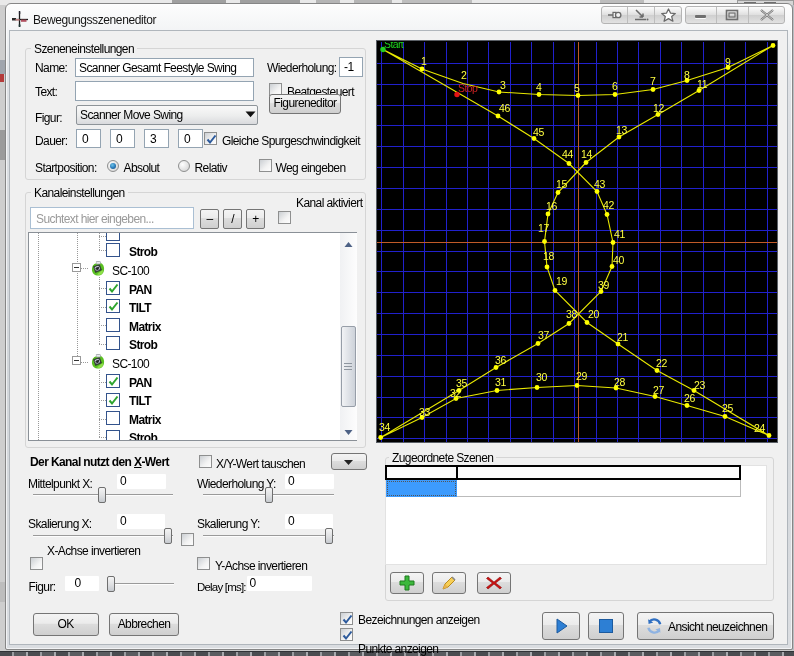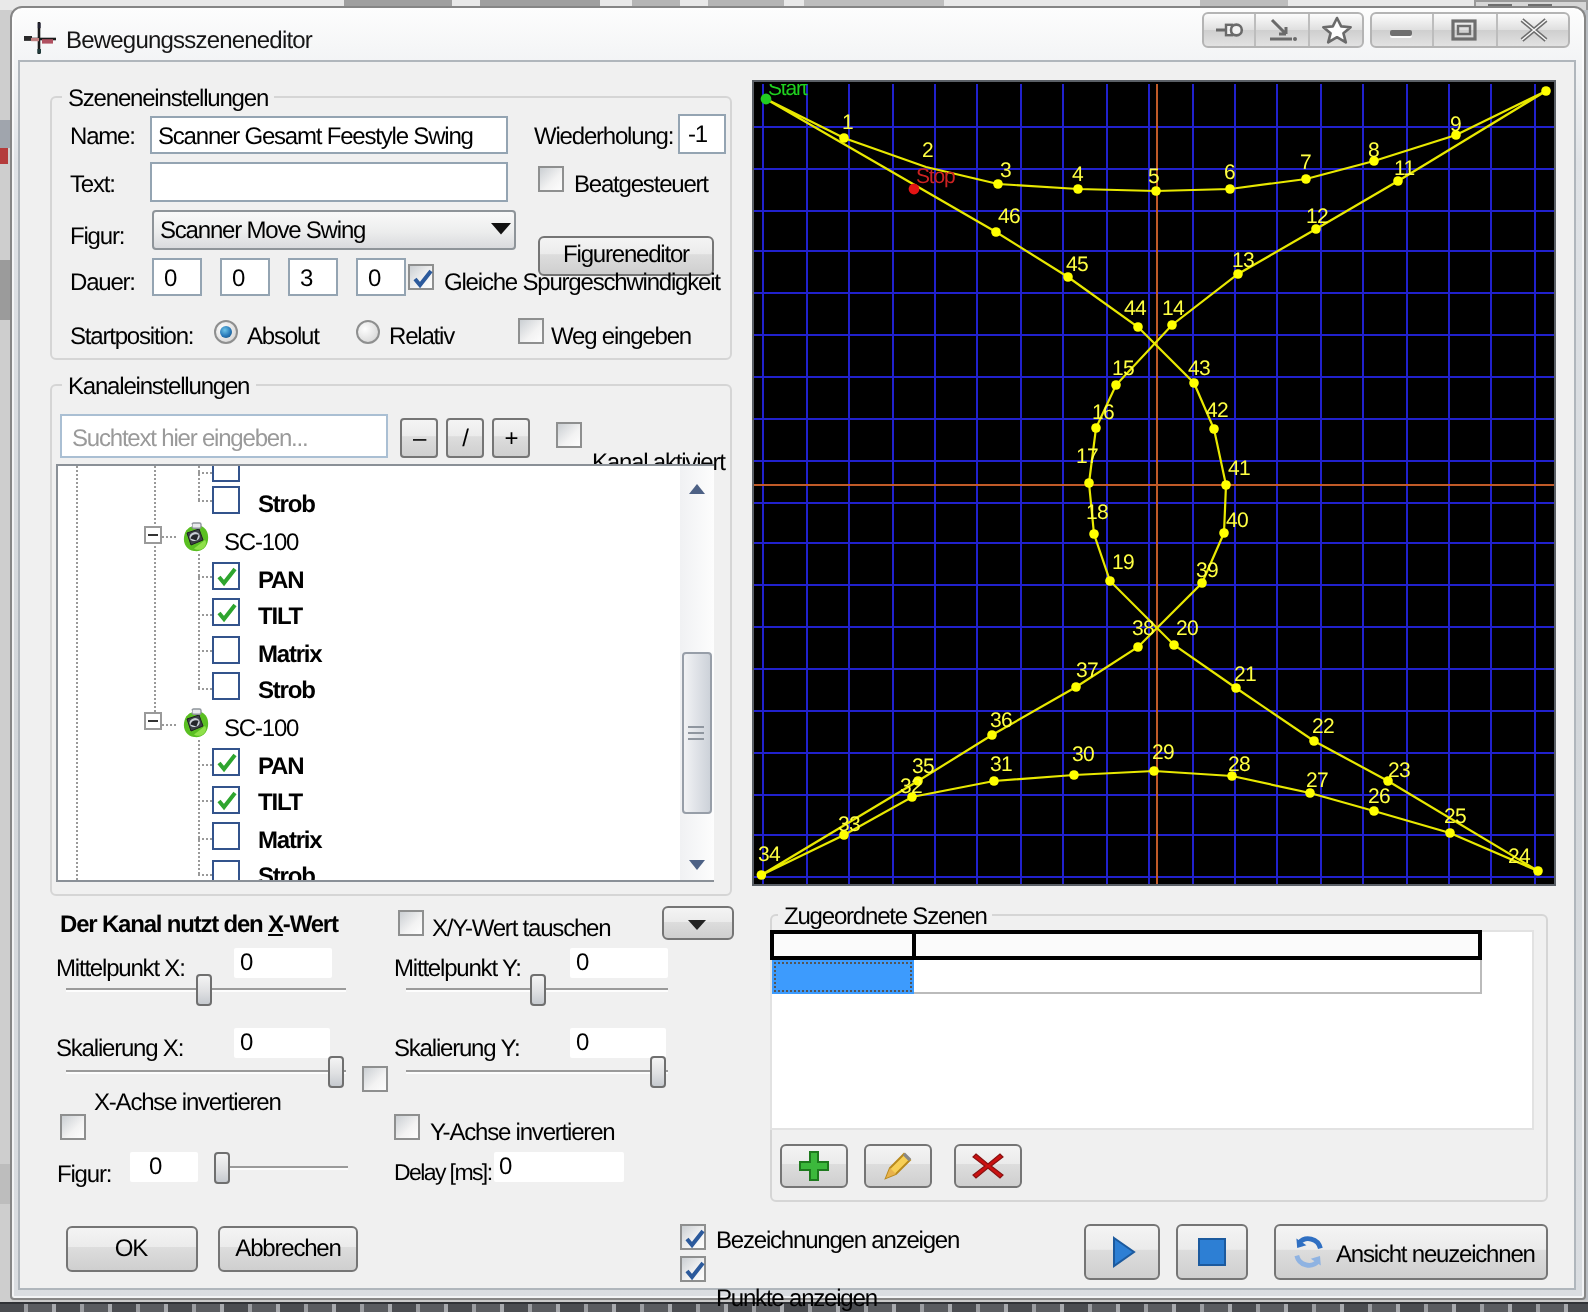--- a/index.html
+++ b/index.html
@@ -100,21 +100,21 @@
 <div class="txt" style="left:75px;top:81px;width:179px;height:19.5px;"></div>
 <div class="cb" style="left:269px;top:83px"></div>
 <div class="lbl" style="left:287px;top:85px">Beatgesteuert</div>
 
 <div class="lbl" style="left:35px;top:111px">Figur:</div>
 <div class="abs" style="left:76px;top:105px;width:182px;height:19.5px;background:linear-gradient(#f9f9f9,#eceded 55%,#d9dadd);border:1px solid #8e9499;border-radius:2px"></div>
 <div class="lbl" style="left:80px;top:108px">Scanner Move Swing</div>
 <svg class="abs" style="left:245px;top:111px" width="11" height="7" viewBox="0 0 11 7">
     <path d="M0.5 0.5 L5.5 6.2 L10.5 0.5 Z" fill="#111"></path>
   </svg>
-<div class="btn" style="left:269px;top:118px;width:88px;height:19.5px;line-height:17.5px">Figureneditor</div>
+<div class="btn" style="left:269px;top:94px;width:72px;height:19.5px;line-height:17.5px">Figureneditor</div>
 
 <div class="lbl" style="left:35px;top:134px">Dauer:</div>
 <div class="txt" style="left:76px;top:128.5px;width:25px;height:19.5px;line-height:18px;padding-left:5px">0</div>
 <div class="txt" style="left:110px;top:128.5px;width:25px;height:19.5px;line-height:18px;padding-left:5px">0</div>
 <div class="txt" style="left:144px;top:128.5px;width:25px;height:19.5px;line-height:18px;padding-left:5px">3</div>
 <div class="txt" style="left:178px;top:128.5px;width:25px;height:19.5px;line-height:18px;padding-left:5px">0</div>
 <div class="cb" style="left:204px;top:131.5px">
     <svg width="13" height="13" viewBox="0 0 13 13">
       <path d="M2.5 6.5 L5 9.5 L10.5 2.5" fill="none" stroke="#2c5a9c" stroke-width="2"></path>
     </svg>
@@ -132,21 +132,21 @@
 
 <div class="gb" style="left:25px;top:192px;width:341px;height:256px;"></div>
 <div class="gb-label" style="left:31px;top:186px;">Kanaleinstellungen</div>
 
 <div class="txt" style="left:30px;top:207px;width:164px;height:22px;border-color:#aabfd3"></div>
 <div class="lbl" style="left:36px;top:212px;color:#9a9a9a">Suchtext hier eingeben...</div>
 <div class="btn" style="left:200px;top:209px;width:19px;height:20px;line-height:18px;border-radius:2px">–</div>
 <div class="btn" style="left:223px;top:209px;width:19px;height:20px;line-height:18px;border-radius:2px">/</div>
 <div class="btn" style="left:246px;top:209px;width:19px;height:20px;line-height:18px;border-radius:2px">+</div>
 <div class="cb" style="left:278px;top:211px"></div>
-<div class="lbl" style="left:296px;top:224px">Kanal aktiviert</div>
+<div class="lbl" style="left:296px;top:196px">Kanal aktiviert</div>
 
 <div class="abs" style="left:28px;top:232px;width:329px;height:209px;background:#fff;border:1px solid #8a9097"></div>
 <div class="abs" style="left:29px;top:233px;width:328px;height:207px;overflow:hidden">
     <div class="abs" style="left:-29px;top:-233px;width:794px;height:656px">
 <div class="abs" style="left:38px;top:233px;width:1px;height:207px;background-image:linear-gradient(#999 1px, transparent 1px);background-size:1px 2px"></div>
 <div class="abs" style="left:77px;top:233px;width:1px;height:129px;background-image:linear-gradient(#999 1px, transparent 1px);background-size:1px 2px"></div>
 <div class="abs" style="left:99px;top:233px;width:1px;height:17px;background-image:linear-gradient(#999 1px, transparent 1px);background-size:1px 2px"></div>
 <div class="abs" style="left:99px;top:236px;width:7px;height:1px;background-image:linear-gradient(90deg,#999 1px, transparent 1px);background-size:2px 1px"></div>
 <div class="abs" style="left:99px;top:250px;width:7px;height:1px;background-image:linear-gradient(90deg,#999 1px, transparent 1px);background-size:2px 1px"></div>
 <div class="abs" style="left:99px;top:277px;width:1px;height:67px;background-image:linear-gradient(#999 1px, transparent 1px);background-size:1px 2px"></div>
@@ -227,21 +227,21 @@
 <div class="lbl" style="left:30px;top:455px;font-weight:bold">Der Kanal nutzt den <span style="text-decoration:underline">X</span>-Wert</div>
 <div class="cb" style="left:199px;top:455px"></div>
 <div class="lbl" style="left:216px;top:457px">X/Y-Wert tauschen</div>
 <div class="btn" style="left:331px;top:453px;width:36px;height:17px"></div>
 <svg class="abs" style="left:343px;top:459px" width="11" height="7" viewBox="0 0 11 7">
     <path d="M1 1 L5.5 6 L10 1 Z" fill="#222"></path>
   </svg>
 
 <div class="lbl" style="left:28px;top:477px">Mittelpunkt X:</div>
 <div class="vbox" style="left:117px;top:474px;width:49px;">0</div>
-<div class="lbl" style="left:197px;top:477px">Mittelpunkt Y:</div>
+<div class="lbl" style="left:197px;top:477px">Wiederholung Y:</div>
 <div class="vbox" style="left:285px;top:474px;width:49px;">0</div>
 
 <div class="trk" style="left:33px;top:493.5px;width:140px;"></div>
 <div class="thumb" style="left:97.5px;top:487px;"></div>
 <div class="trk" style="left:203px;top:493.5px;width:131px;"></div>
 <div class="thumb" style="left:265px;top:487px;"></div>
 
 <div class="lbl" style="left:28px;top:517px">Skalierung X:</div>
 <div class="vbox" style="left:117px;top:513.5px;width:48px;">0</div>
 <div class="lbl" style="left:197px;top:517px">Skalierung Y:</div>

